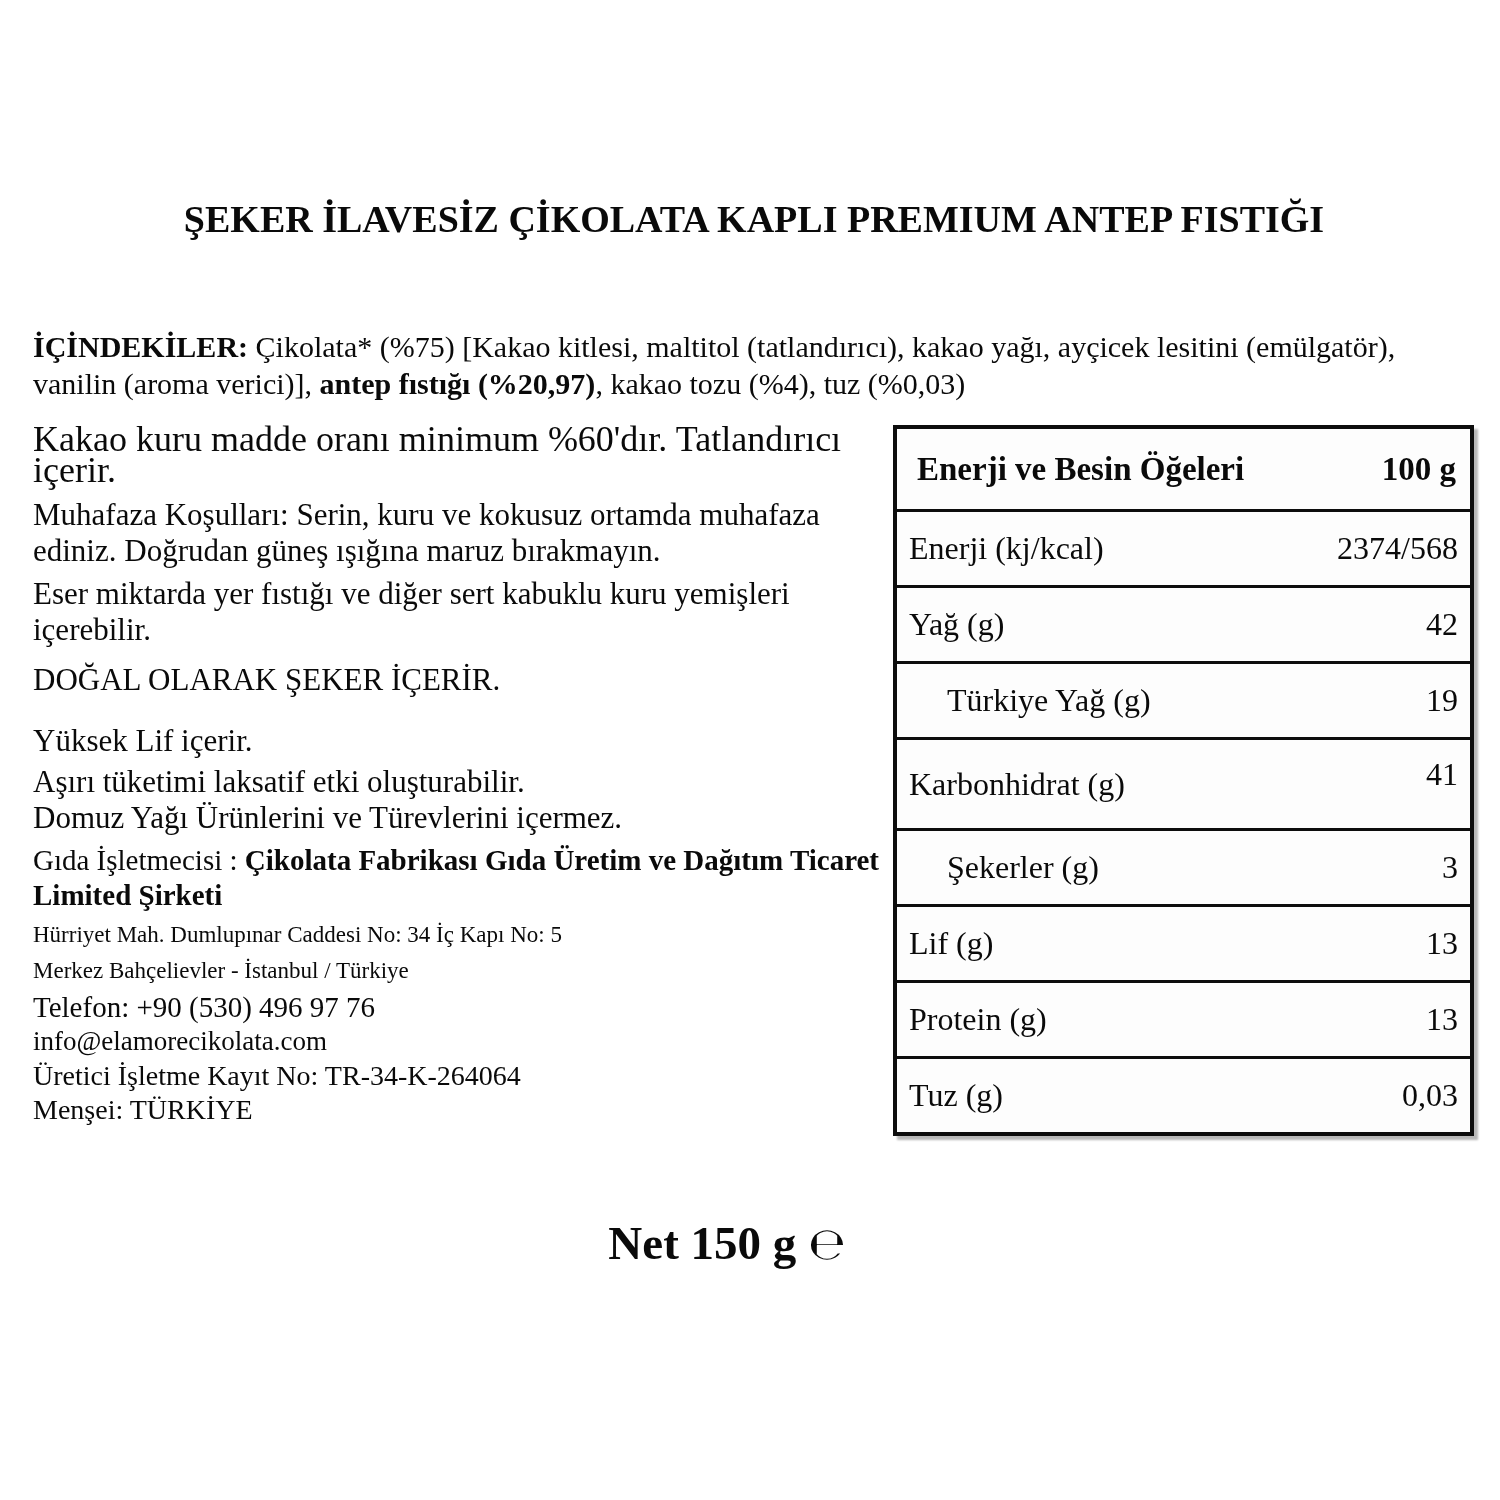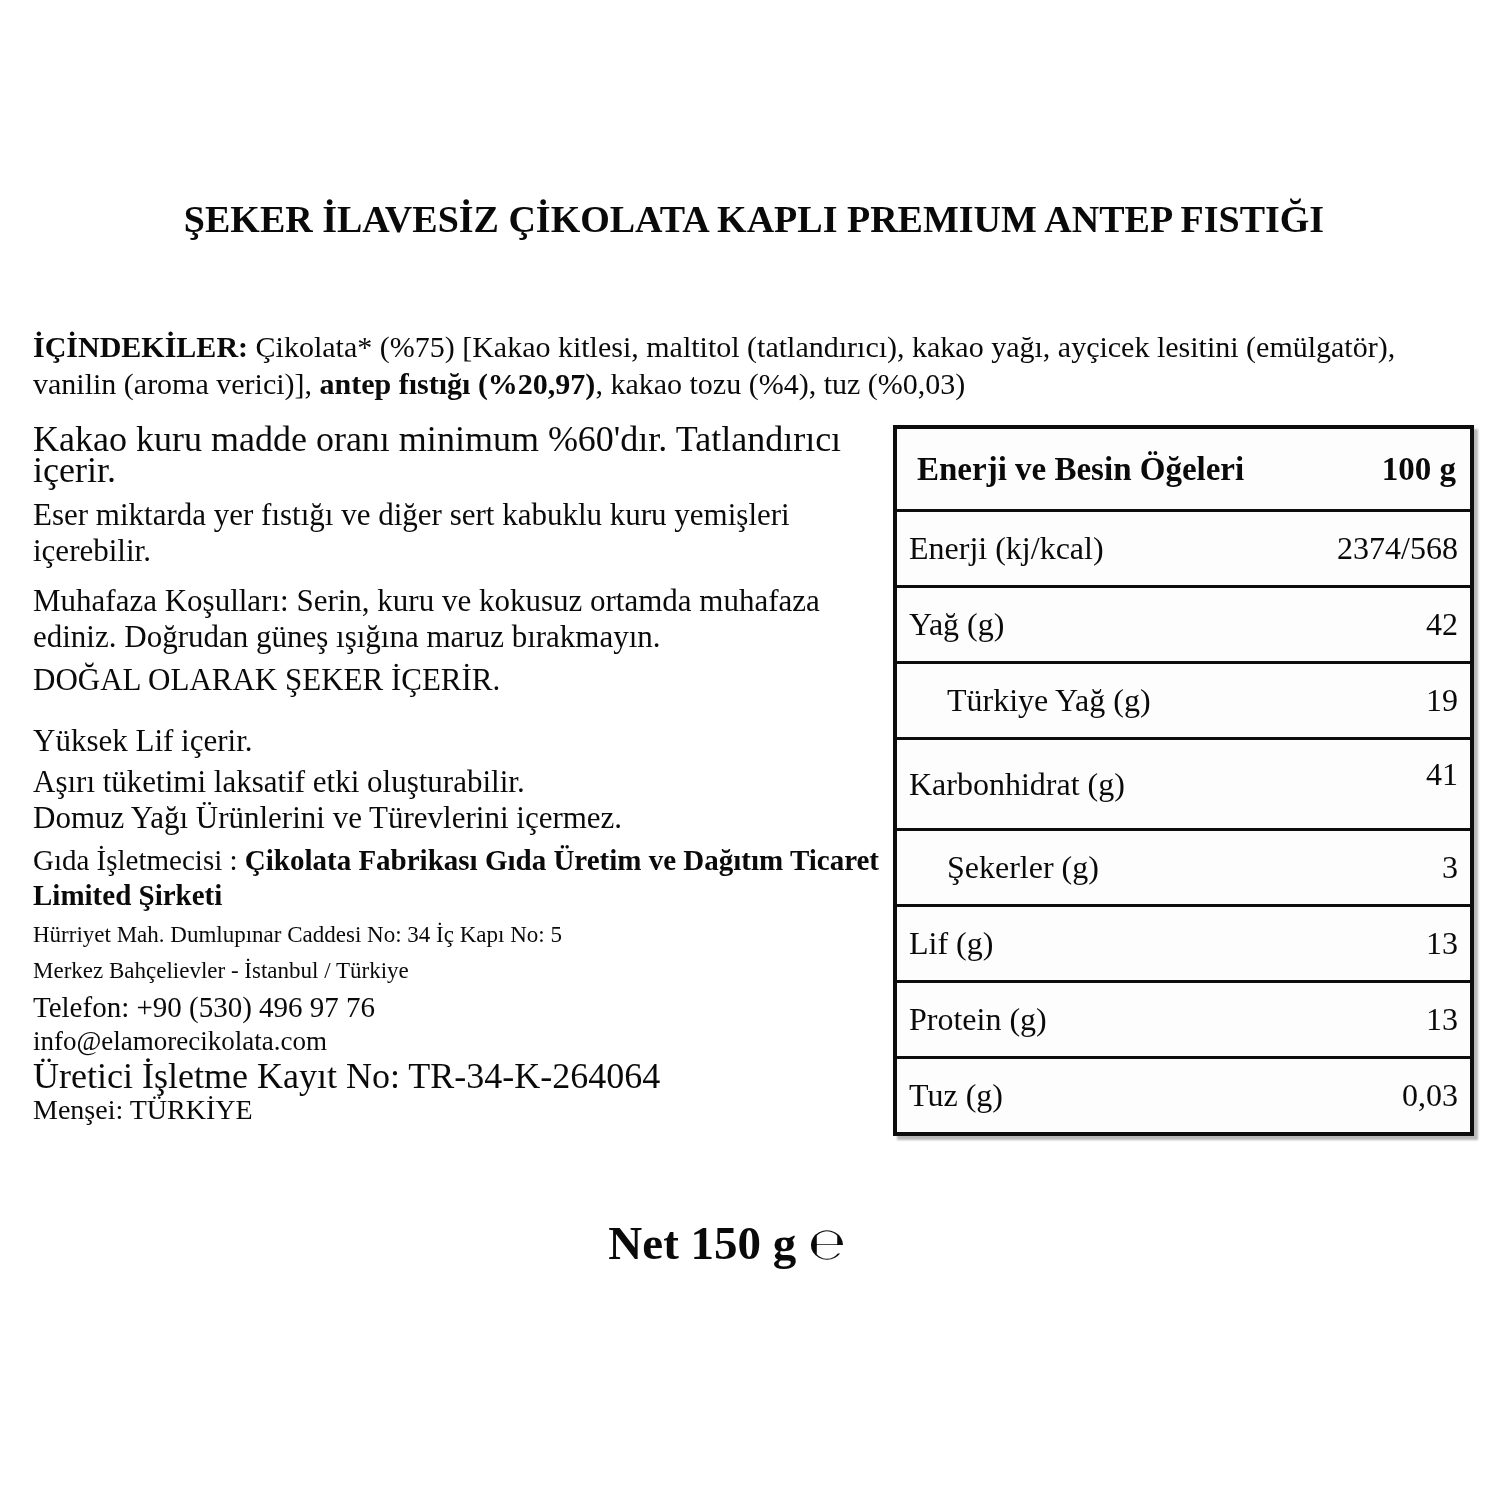--- a/index.html
+++ b/index.html
@@ -49,21 +49,21 @@
   .mb-trace     { margin-bottom: 14px !important; }
   .mb-storage   { margin-bottom: 7px  !important; }
   .mb-natural   { margin-bottom: 25px !important; }
   .mb-fiber     { margin-bottom: 5px  !important; }
   .mb-laxative  { margin-bottom: 0px  !important; }
   .mb-pork      { margin-bottom: 7px  !important; }
   .operator     { font-size: 29px; line-height: 35px; margin-bottom: 5px !important; }
   .addr         { font-size: 23px; line-height: 34px; margin-bottom: 2px !important; }
   .phone        { font-size: 29px; line-height: 34px; margin-bottom: 1px !important; }
   .email        { font-size: 27px; line-height: 32px; margin-bottom: 2px !important; }
-  .reg          { font-size: 36px; line-height: 34px; margin-bottom: 0px !important; }
+  .reg          { font-size: 28px; line-height: 34px; margin-bottom: 0px !important; }
   .origin       { font-size: 28px; line-height: 34px; }
   .nutrition {
     position: absolute;
     left: 893px;
     top: 425px;
     width: 581px;
     border-collapse: collapse;
     background: #fdfdfd;
     box-shadow: 4px 4px 2px rgba(0,0,0,0.28);
   }
@@ -108,22 +108,22 @@
 </style>
 </head>
 <body>
 
 <h1 class="page-title">ŞEKER İLAVESİZ ÇİKOLATA KAPLI PREMIUM ANTEP FISTIĞI</h1>
 
 <p class="ingredients"><span class="bold">İÇİNDEKİLER:</span><span> Çikolata* (%75) [Kakao kitlesi, maltitol (tatlandırıcı), kakao yağı, ayçicek lesitini (emülgatör), vanilin (aroma verici)], </span><span class="bold">antep fıstığı (%20,97)</span><span>, kakao tozu (%4), tuz (%0,03)</span></p>
 
 <div class="left-col">
   <p class="cocoa-note">Kakao kuru madde oranı minimum %60'dır. Tatlandırıcı içerir.</p>
+  <p class="p31 mb-storage">Muhafaza Koşulları: Serin, kuru ve kokusuz ortamda muhafaza ediniz. Doğrudan güneş ışığına maruz bırakmayın.</p>
   <p class="p31 mb-trace">Eser miktarda yer fıstığı ve diğer sert kabuklu kuru yemişleri içerebilir.</p>
-  <p class="p31 mb-storage">Muhafaza Koşulları: Serin, kuru ve kokusuz ortamda muhafaza ediniz. Doğrudan güneş ışığına maruz bırakmayın.</p>
   <p class="p31 mb-natural">DOĞAL OLARAK ŞEKER İÇERİR.</p>
   <p class="p31 mb-fiber">Yüksek Lif içerir.</p>
   <p class="p31 mb-laxative">Aşırı tüketimi laksatif etki oluşturabilir.</p>
   <p class="p31 mb-pork">Domuz Yağı Ürünlerini ve Türevlerini içermez.</p>
   <p class="operator"><span>Gıda İşletmecisi : </span><span class="bold">Çikolata Fabrikası Gıda Üretim ve Dağıtım Ticaret Limited Şirketi</span></p>
   <p class="addr">Hürriyet Mah. Dumlupınar Caddesi No: 34 İç Kapı No: 5</p>
   <p class="addr">Merkez Bahçelievler - İstanbul / Türkiye</p>
   <p class="phone">Telefon: +90 (530) 496 97 76</p>
   <p class="email">info@elamorecikolata.com</p>
   <p class="reg">Üretici İşletme Kayıt No: TR-34-K-264064</p>

